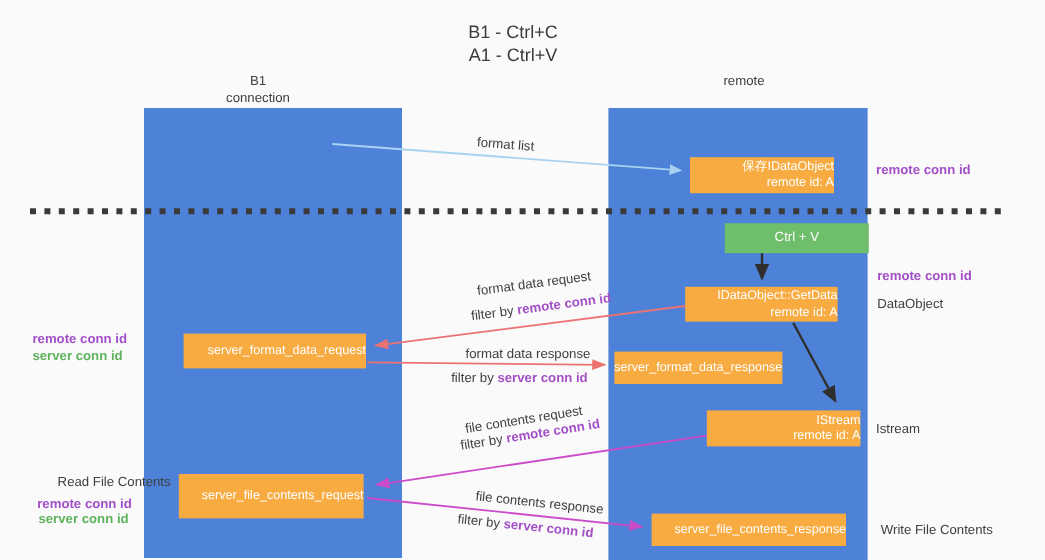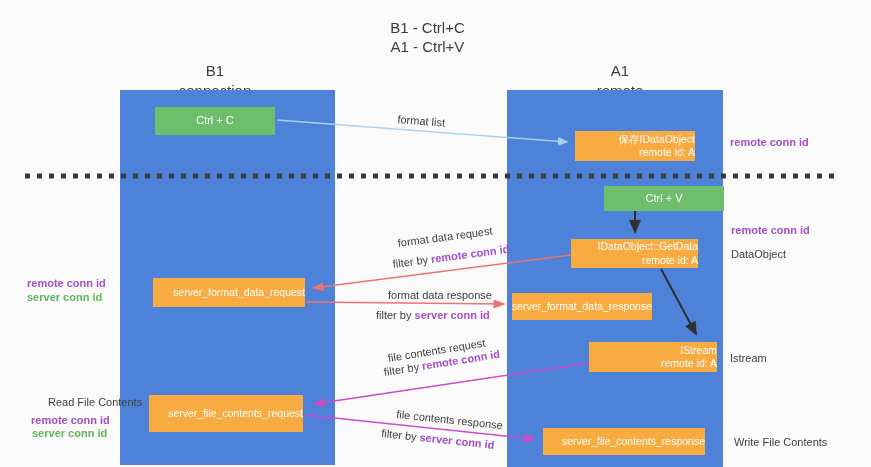--- a/index.html
+++ b/index.html
@@ -14,21 +14,21 @@
     overflow:hidden;
     color:#3f3f3f;
     margin-top:12px;
   }
   .title{
     position:absolute;left:300px;top:7px;width:255px;
     text-align:center;font-size:15px;line-height:1.26;color:#3b3b3b;
   }
   .col-header{
     position:absolute;top:49px;width:220px;
-    text-align:center;font-size:15px;line-height:1.3;color:#3f3f3f;
+    text-align:center;font-size:11px;line-height:1.3;color:#3f3f3f;
   }
   .column{
     position:absolute;
     background:var(--column-blue,#4d82d8);
   }
   .overlay{
     position:absolute;left:0;top:0;width:871px;height:467px;
     pointer-events:none;z-index:5;
   }
   .box{
@@ -64,30 +64,26 @@
   <div class="title">
     <div>B1 - Ctrl+C</div>
     <div>A1 - Ctrl+V</div>
   </div>
 
   <div class="col-header" style="left:105px;">
     <div>B1</div>
     <div>connection</div>
   </div>
   <div class="col-header" style="left:510px;">
-    <div>A1</div>
     <div>remote</div>
   </div>
 
   <div class="column" style="left:120px;top:78px;width:215px;height:375px;"></div>
   <div class="column" style="left:507px;top:78px;width:216px;height:377px;"></div>
 
-  <div class="box green" style="left:155px;top:95px;width:120px;height:28px;">
-    <span>Ctrl + C</span>
-  </div>
 
   <div class="box orange small" style="left:575px;top:119px;width:120px;height:30px;">
     <span>保存IDataObject</span>
     <span>remote id: A</span>
   </div>
 
   <div class="box green" style="left:604px;top:174px;width:120px;height:25px;">
     <span>Ctrl + V</span>
   </div>
 

